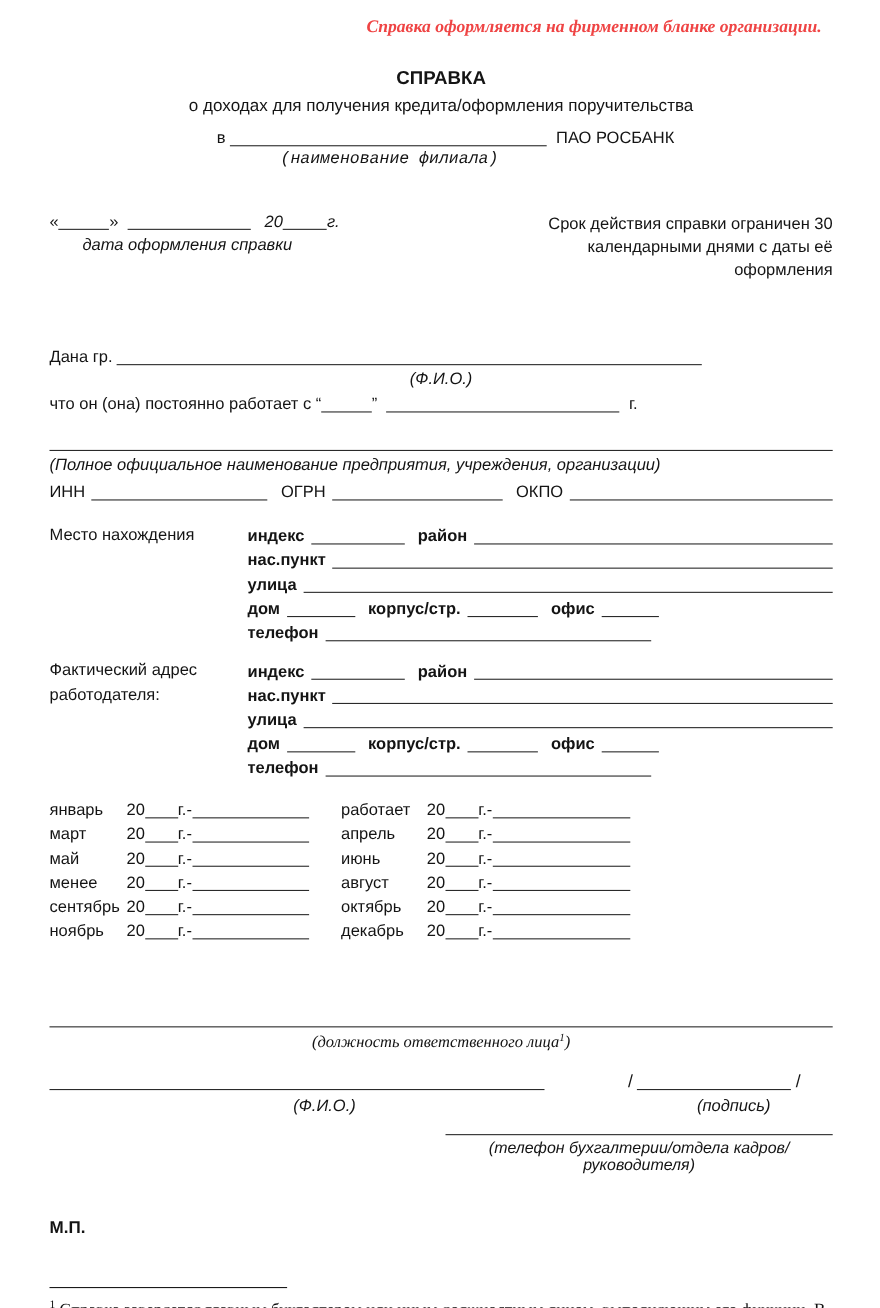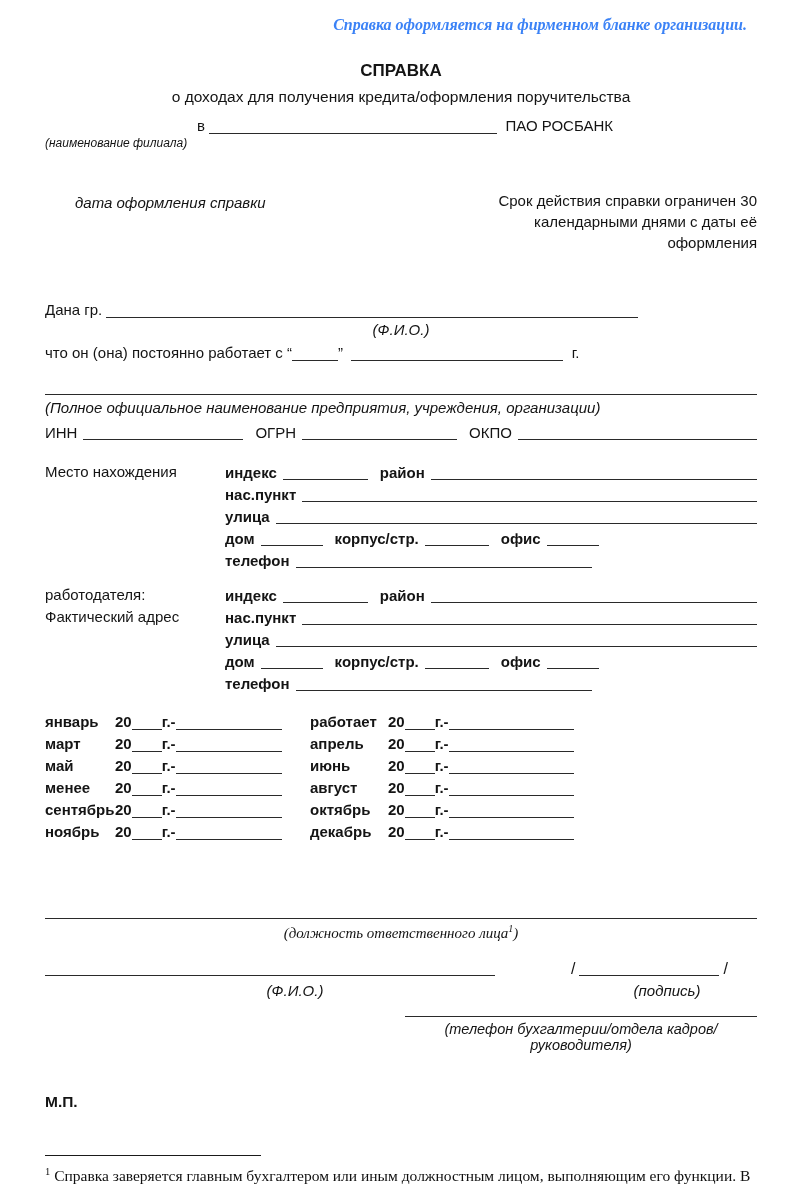--- a/index.html
+++ b/index.html
@@ -22,43 +22,43 @@
   
   .frow { display:flex; align-items:flex-end; line-height:21px; height:22px; }
   .fblank { border-bottom:1.4px solid #2a2a2a; height:0; margin-bottom:3px; margin-left:6px; }
   .grow { flex:1; }
   .ml12 { margin-left:12px; }
   .cap { font-style:italic; }
   .header-note {
     text-align:right; padding-right:10px;
     font-family:"Liberation Serif", serif;
     font-style:italic; font-weight:bold;
-    font-size:16px; color:#3b82f6;
+    font-size:16px; color:#ef4444;
   }
   .title-main { margin-top:27px; text-align:center; font-weight:bold; font-size:17px; }
   .title-sub  { margin-top:7px;  text-align:center; font-size:15.5px; }
   .branch-row { margin-top:11px; margin-left:152px; }
-  .branch-cap { margin-top:2px; font-size:12px; }
+  .branch-cap { margin-top:2px; margin-left:210px; font-size:15px;font-family:Liberation Mono, monospace; }
   .date-section { margin-top:40px; display:flex; justify-content:space-between; align-items:flex-start; }
   .date-cap { margin-top:4px; margin-left:30px; }
   .validity { width:308px; text-align:right; line-height:21px; }
-  .given-row { margin-top:48px; }
+  .given-row { margin-top:60px; }
   .fio-cap { margin-top:3px; text-align:center; }
   .works-row { margin-top:6px; }
   .org-line { margin-top:33px; border-bottom:1.5px solid #2a2a2a; height:0; }
   .org-cap { margin-top:4px; text-align:left; }
   .codes-row { margin-top:5px; }
   .addr-block { display:flex; margin-top:18px; }
   .addr-block.second { margin-top:13px; }
   .addr-label { width:180px; line-height:22px; }
   .addr-fields { flex:1;font-weight:bold; }
   .income-block { display:flex; margin-top:16px; }
   .income-label { width:180px; line-height:21px; }
   .income-label .small { font-size:13.5px; }
-  .inc-row { display:flex; align-items:flex-end; line-height:21px; height:22px;font-weight:bold; }
+  .inc-row { display:flex; align-items:flex-end; line-height:21px; height:22px; }
   .inc-m  { width:70px; }
   .inc-m2 { width:78px; }
   .inc-v  { width:195px; }
   .inc-v .blank { vertical-align:-3px; }
   .sig-line { margin-top:76px; border-bottom:1.6px solid #2a2a2a; height:0; }
   .pos-cap { margin-top:4px; text-align:center;font-family:Liberation Serif, serif; }
   .pos-cap sup { font-size:10px; }
   .sig-row { margin-top:15px; display:flex; align-items:flex-end; line-height:21px; height:22px; }
   .sig-row .slash { margin:0 4px; font-size:16px; }
   .sig-left-blank { width:450px; margin-left:0; }
@@ -84,20 +84,21 @@
 <div class="header-note">Справка оформляется на фирменном бланке организации.</div>
 
 <div class="title-main">СПРАВКА</div>
 <div class="title-sub">о доходах для получения кредита/оформления поручительства</div>
 
 <div class="branch-row"><span>в</span> <span class="blank w288"></span>&nbsp;&nbsp;<span>ПАО РОСБАНК</span></div>
 <div class="branch-cap cap">(наименование филиала)</div>
 
 <div class="date-section">
   <div>
+    <div><span>«</span><span class="blank w46"></span><span>»</span>&nbsp;&nbsp;<span class="blank w112"></span>&nbsp;&nbsp;&nbsp;<i><span>20</span><span class="blank w40"></span><span>г.</span></i></div>
     <div class="date-cap cap">дата оформления справки</div>
   </div>
   <div class="validity">Срок действия справки ограничен 30 календарными днями с даты её оформления</div>
 </div>
 
 <div class="given-row"><span>Дана гр.</span> <span class="blank w532"></span></div>
 <div class="fio-cap cap">(Ф.И.О.)</div>
 
 <div class="works-row"><span>что он (она) постоянно работает с “</span><span class="blank w46"></span><span>”</span>&nbsp;&nbsp;<span class="blank w212"></span>&nbsp;&nbsp;<span>г.</span></div>
 
@@ -142,22 +143,22 @@
       </div>
     <div class="frow">
         <span>телефон</span>
         <span class="fblank" style="width:296px"></span>
       </div>
   </div>
 </div>
 
 <div class="addr-block second">
   <div class="addr-label">
+    <div>Фактический адрес</div>
     <div>работодателя:</div>
-    <div>Фактический адрес</div>
   </div>
   <div class="addr-fields">
     <div class="frow">
         <span>индекс</span>
         <span class="fblank" style="width:85px"></span>
         <span class="ml12">район</span>
         <span class="fblank grow"></span>
       </div>
     <div class="frow">
         <span>нас.пункт</span>

